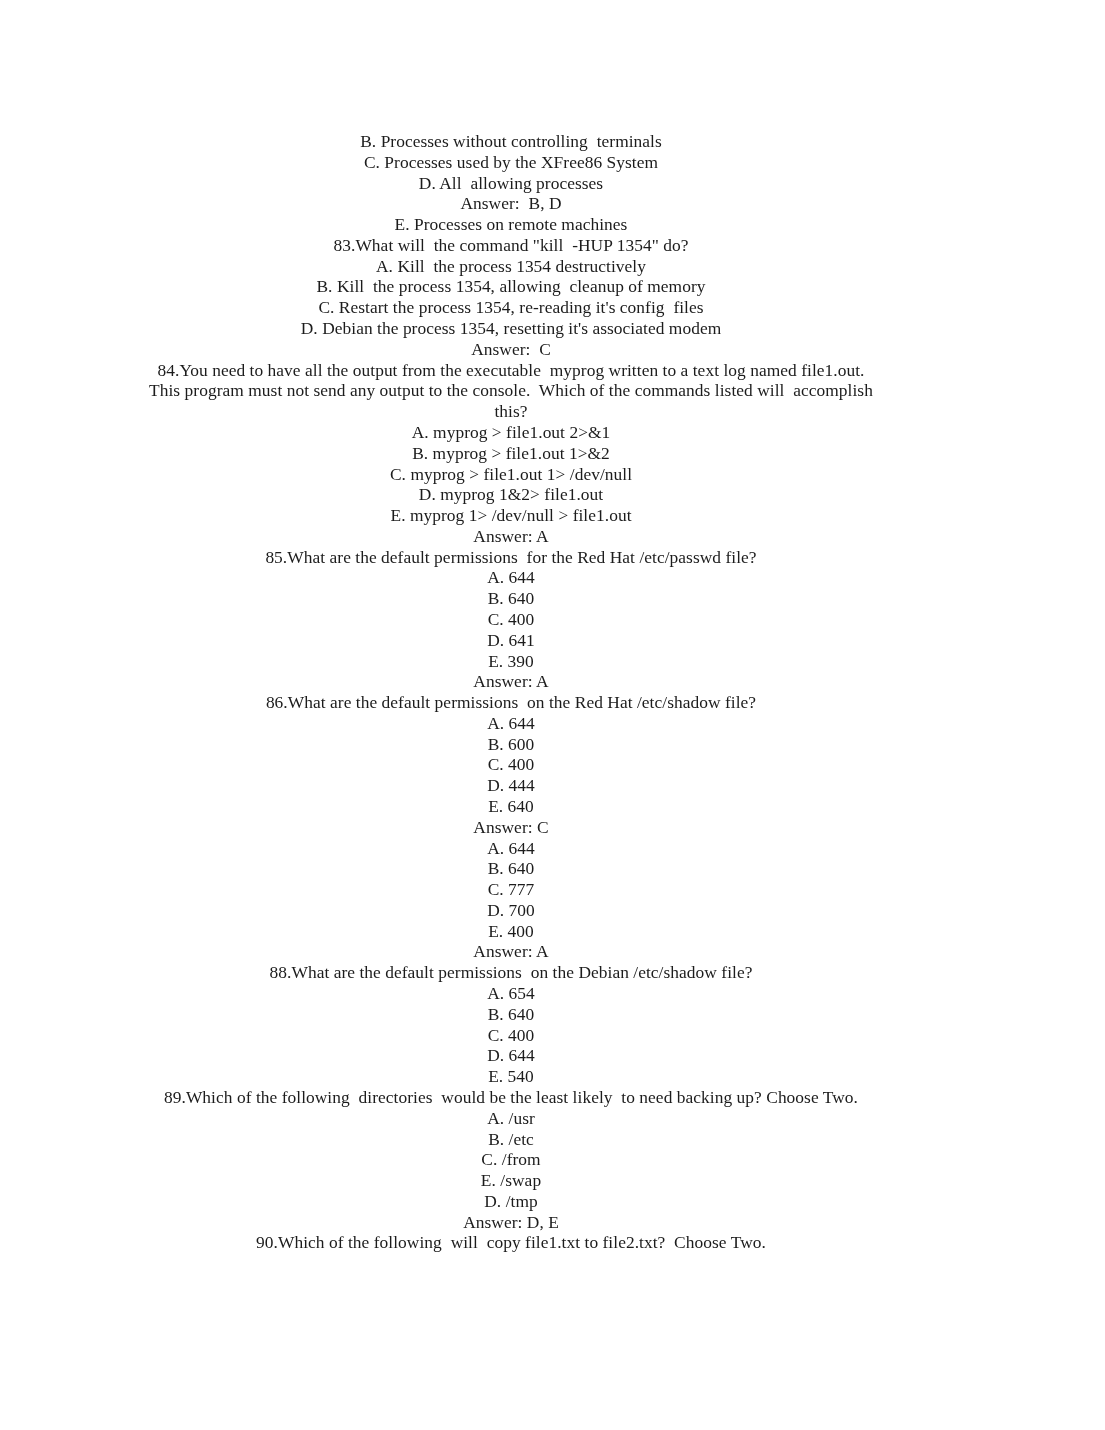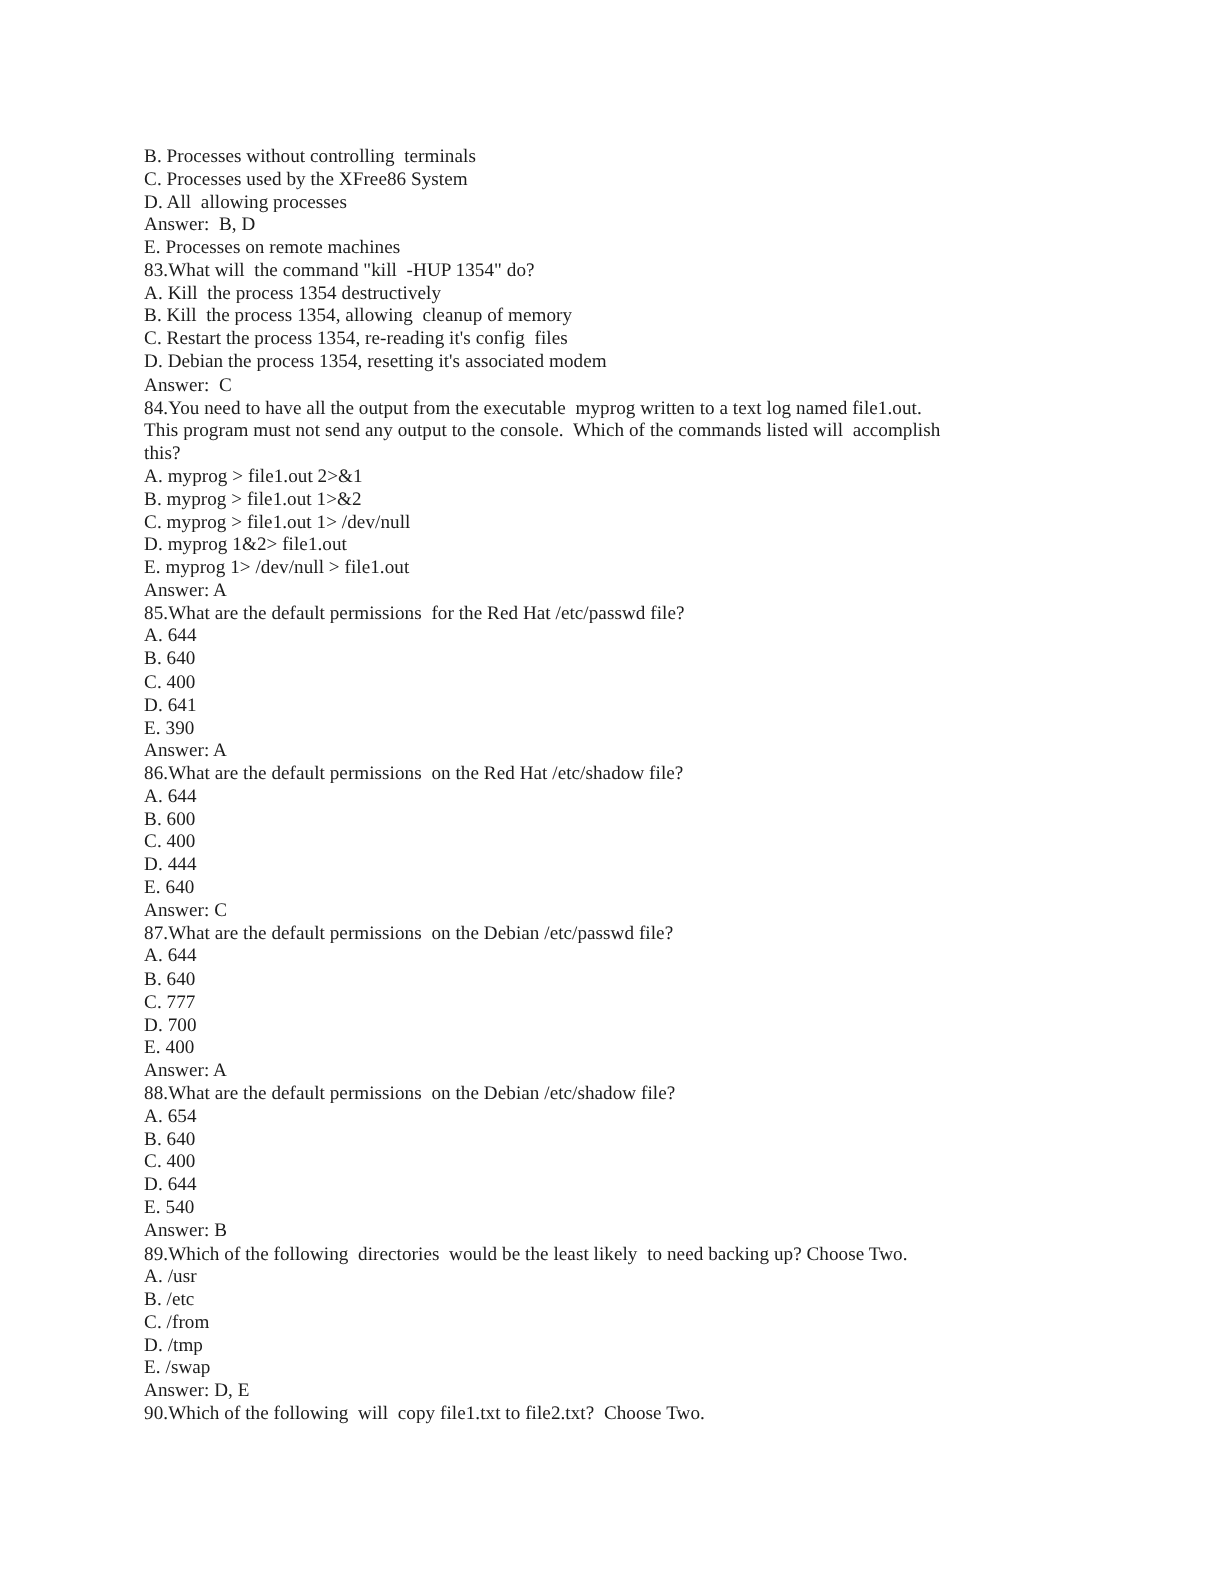--- a/index.html
+++ b/index.html
@@ -16,20 +16,21 @@
     color: #1a1a1a;
     -webkit-font-smoothing: antialiased;
   }
   #page {
     position: absolute;
     left: 0;
     top: 0;
     width: 1105px;
     height: 1430px;
     background: #ffffff;
+    text-align: center;
   }
   #content {
     position: absolute;
     left: 131px;
     top: 131px;
     width: 760px;
   }
   .line {
     font-size: 17.4px;
     line-height: 20.78px;
@@ -79,40 +80,38 @@
     <div class="line ans">Answer: A</div>
 
     <div class="line qtext">86.What are the default permissions  on the Red Hat /etc/shadow file?</div>
     <div class="line opt">A. 644</div>
     <div class="line opt">B. 600</div>
     <div class="line opt">C. 400</div>
     <div class="line opt">D. 444</div>
     <div class="line opt">E. 640</div>
     <div class="line ans">Answer: C</div>
 
-    <div class="line qtext">87.What are the default permissions  on the Debian /etc/passwd file?</div>
     <div class="line opt">A. 644</div>
     <div class="line opt">B. 640</div>
     <div class="line opt">C. 777</div>
     <div class="line opt">D. 700</div>
     <div class="line opt">E. 400</div>
     <div class="line ans">Answer: A</div>
 
     <div class="line qtext">88.What are the default permissions  on the Debian /etc/shadow file?</div>
     <div class="line opt">A. 654</div>
     <div class="line opt">B. 640</div>
     <div class="line opt">C. 400</div>
     <div class="line opt">D. 644</div>
     <div class="line opt">E. 540</div>
-    <div class="line ans">Answer: B</div>
 
     <div class="line qtext">89.Which of the following  directories  would be the least likely  to need backing up? Choose Two.</div>
     <div class="line opt">A. /usr</div>
     <div class="line opt">B. /etc</div>
     <div class="line opt">C. /from</div>
+    <div class="line opt">E. /swap</div>
     <div class="line opt">D. /tmp</div>
-    <div class="line opt">E. /swap</div>
     <div class="line ans">Answer: D, E</div>
 
     <div class="line qtext">90.Which of the following  will  copy file1.txt to file2.txt?  Choose Two.</div>
 
   </div>
 </div>
 
 </body></html>

